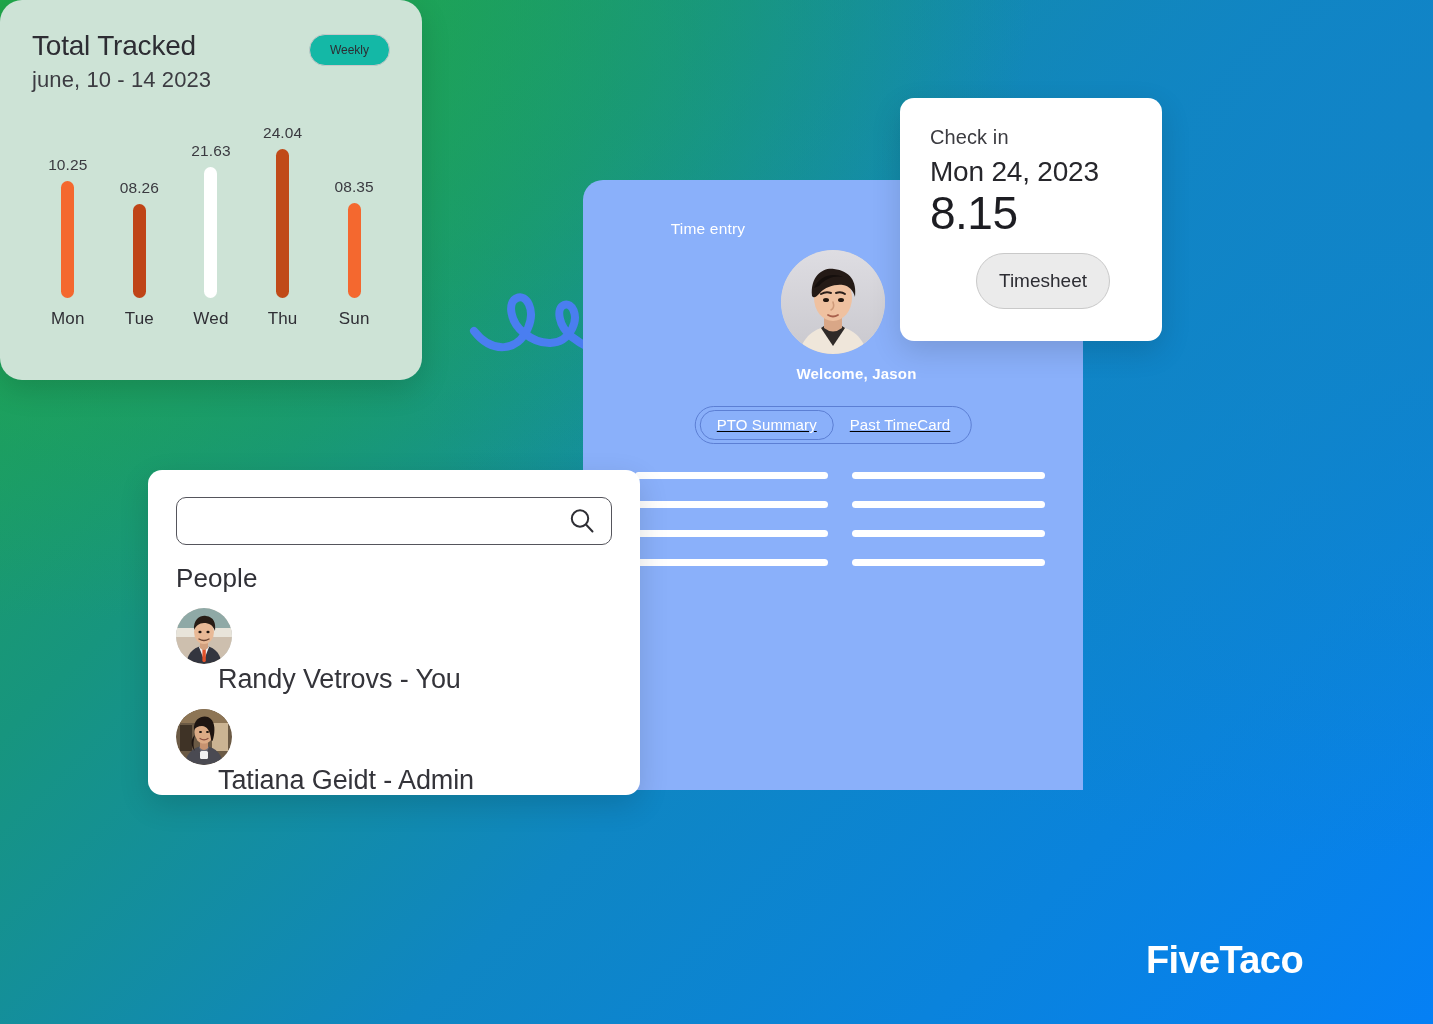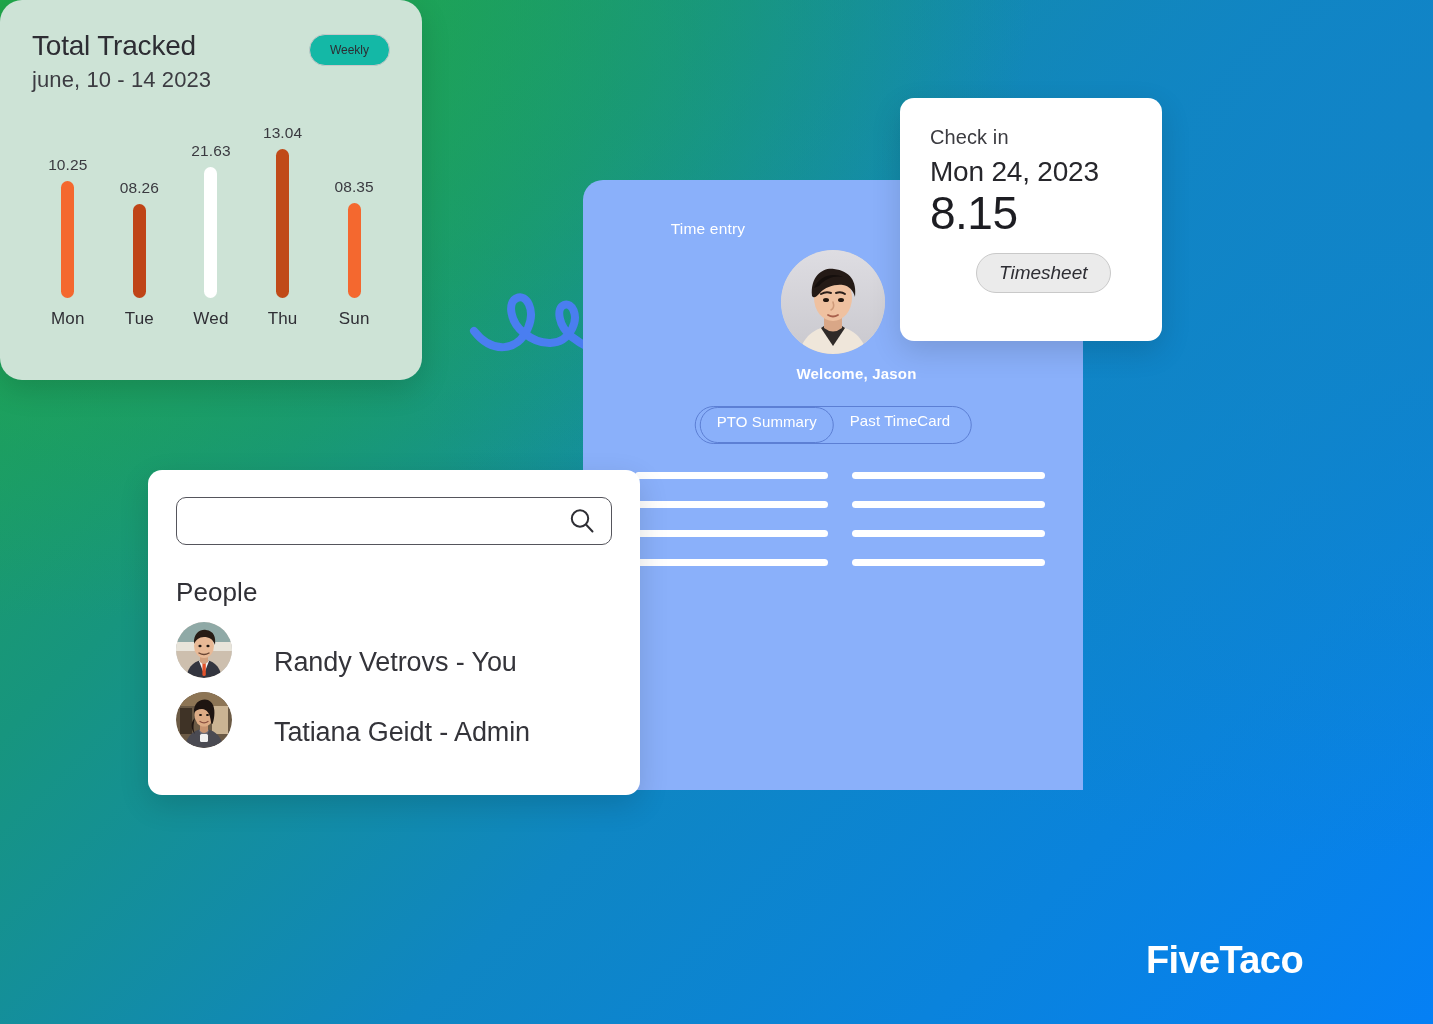--- a/index.html
+++ b/index.html
@@ -62,25 +62,26 @@
     text-align: center;
     color: #ffffff;
     font-size: 15px;
     font-weight: 600;
     letter-spacing: .2px;
     padding-left: 47px;
   }
   .seg-wrap {
     position: absolute;
     top: 226px; left: 50%; transform: translateX(-50%);
-    display: flex; 
+    display: flex; align-items: center;
     border: 1.6px solid #5c7fd4;
     border-radius: 999px;
     height: 38px;
     padding: 0 4px;
+    text-decoration: underline;
   }
   .seg-item {
     color: #ffffff;
     font-size: 15px;
     padding: 0 16px;
     line-height: 28px;
     letter-spacing: .1px;
     white-space: nowrap;
   }
   .seg-item.active {
@@ -112,24 +113,23 @@
   }
   .ci-label { font-size: 20px; color: #3b3b40; letter-spacing: .1px; }
   .ci-date  { font-size: 28px; color: #26262b; margin-top: 7px; letter-spacing: -.2px; }
   .ci-time  { font-size: 46px; color: #1d1d22; margin-top: 1px; letter-spacing: -.5px; line-height: 1.08; }
   .ci-btn {
     margin-top: 14px; margin-left: 46px;
     display: inline-block;
     background: #ebebeb;
     border: 1.4px solid #c9c9c9;
     border-radius: 999px;
-    padding: 8px 22px;
+    padding: 16px 22px;
     font-size: 19px;
     color: #2d2d33;
-    font-style: italic;
   }
 
   
   #people-card {
     left: 148px; top: 470px;
     width: 492px; height: 325px;
     padding: 27px 28px 0 28px;
   }
   .search-box {
     position: relative;
@@ -141,28 +141,29 @@
   }
   .search-box input {
     flex: 1;
     border: 0; outline: 0;
     font-size: 16px;
     color: #2c2c31;
     font-family: "Liberation Sans", sans-serif;
     background: transparent;
   }
   .people-title {
-    margin-top: 32px;
+    margin-top: 18px;
     font-size: 26px;
     color: #303036;
     letter-spacing: .1px;
   }
   .person-row {
-    display: flex; align-items: flex-end;
+    display: flex; align-items: flex-start;
     margin-top: 14px;
+    flex-direction: column;
   }
   .person-row .pavatar {
     width: 56px; height: 56px;
     border-radius: 50%;
     overflow: hidden;
     flex: none;
     background: #cfc6bb;
   }
   .person-row .pname {
     margin-left: 42px;
@@ -413,21 +414,21 @@
           <div class="bar-val">08.26</div>
           <div class="bar" style="height: 94px; background: rgb(191, 68, 23);"></div>
           <div class="bar-day">Tue</div>
         </div>
         <div class="bar-col">
           <div class="bar-val">21.63</div>
           <div class="bar" style="height: 131px; background: rgb(255, 255, 255);"></div>
           <div class="bar-day">Wed</div>
         </div>
         <div class="bar-col">
-          <div class="bar-val">13.04</div>
+          <div class="bar-val">24.04</div>
           <div class="bar" style="height: 149px; background: rgb(192, 74, 24);"></div>
           <div class="bar-day">Thu</div>
         </div>
         <div class="bar-col">
           <div class="bar-val">08.35</div>
           <div class="bar" style="height: 95px; background: rgb(244, 104, 47);"></div>
           <div class="bar-day">Sun</div>
         </div>
       </div>
   </div>

